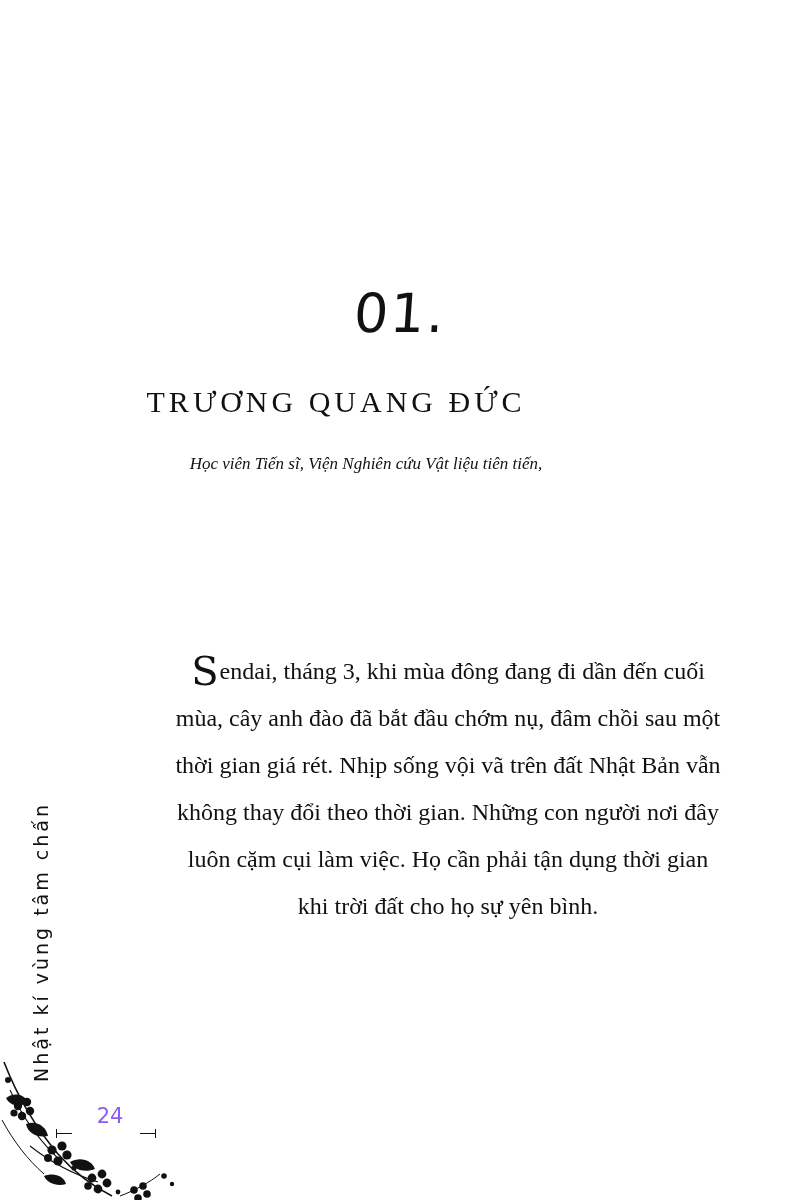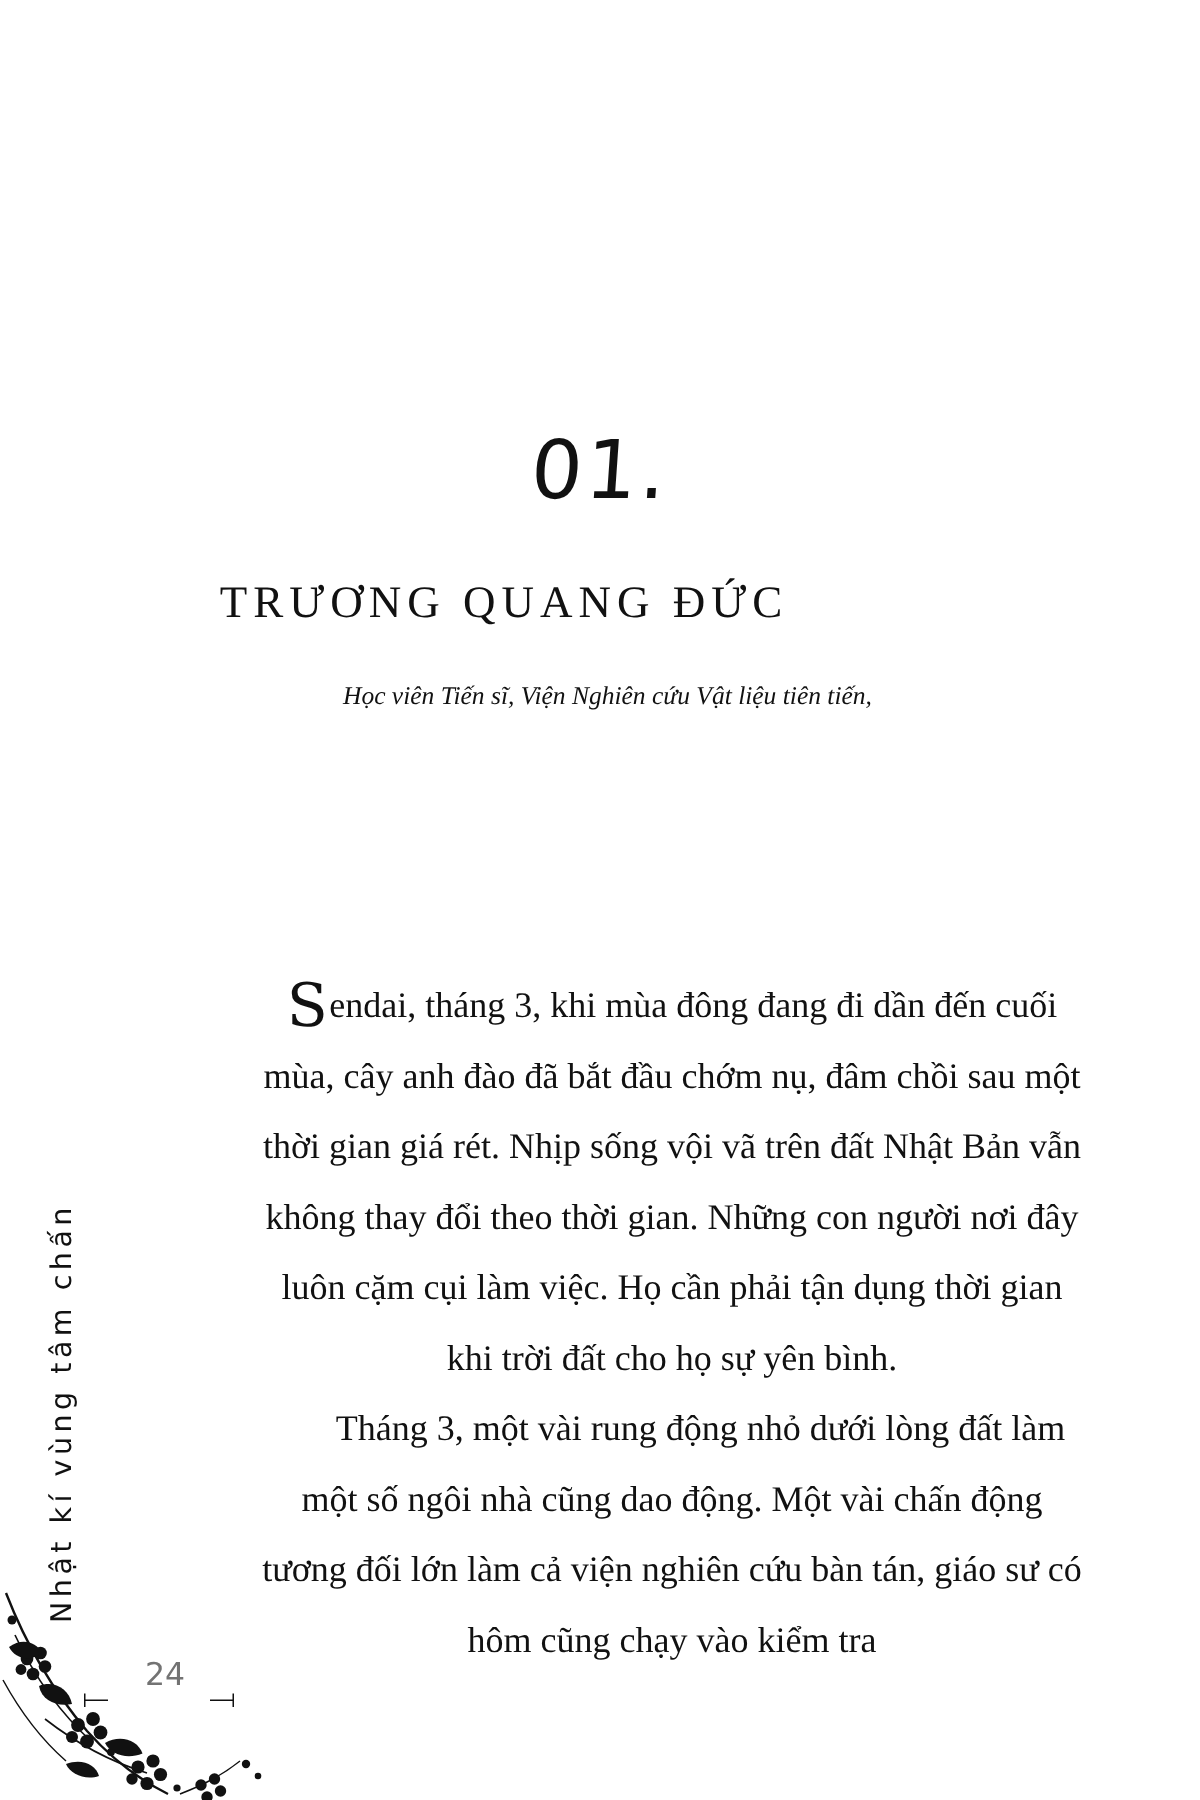--- a/index.html
+++ b/index.html
@@ -52,21 +52,20 @@
     position: absolute;
     top: 447px;
     left: 0;
     width: 732px;
     text-align: center;
     font-family: "Liberation Serif", serif;
     font-style: italic;
     font-size: 17px;
     line-height: 34px;
     color: #111111;
-    padding-left: 39px;
   }
 
   
   .body-text {
     position: absolute;
     top: 648px;
     left: 172px;
     width: 552px;
     font-size: 24px;
     line-height: 47px;
@@ -104,21 +103,21 @@
 
   
   .folio {
     position: absolute;
     left: 62px;
     bottom: 72px;
     width: 96px;
     text-align: center;
     font-family: "DejaVu Sans", sans-serif;
     font-size: 21px;
-    color: #737373;
+    color: #8b5cf6;
   }
   .folio-rule {
     position: absolute;
     bottom: 66px;
     height: 1px;
     background: #111111;
   }
   .folio-rule.left  { left: 56px;  width: 16px; }
   .folio-rule.right { left: 140px; width: 16px; }
   .folio-tick {
@@ -149,21 +148,20 @@
   <div class="chapter-number">01.</div>
 
   <div class="chapter-title">TRƯƠNG QUANG ĐỨC</div>
 
   <div class="chapter-affil">
     <div>Học viên Tiến sĩ, Viện Nghiên cứu Vật liệu tiên tiến,</div>
   </div>
 
   <div class="body-text">
     <p class="dropcap-line"><span class="dropcap">S</span><span>endai, tháng 3, khi mùa đông đang đi dần đến cuối mùa, cây anh đào đã bắt đầu chớm nụ, đâm chồi sau một thời gian giá rét. Nhịp sống vội vã trên đất Nhật Bản vẫn không thay đổi theo thời gian. Những con người nơi đây luôn cặm cụi làm việc. Họ cần phải tận dụng thời gian khi trời đất cho họ sự yên bình.</span></p>
-    <p>Tháng 3, một vài rung động nhỏ dưới lòng đất làm một số ngôi nhà cũng dao động. Một vài chấn động tương đối lớn làm cả viện nghiên cứu bàn tán, giáo sư có hôm cũng chạy vào kiểm tra</p>
   </div>
 
   <div class="running-title">Nhật kí vùng tâm chấn</div>
 
   <div class="folio-rule left"></div>
   <div class="folio-tick left"></div>
   <div class="folio">24</div>
   <div class="folio-rule right"></div>
   <div class="folio-tick right"></div>
 

